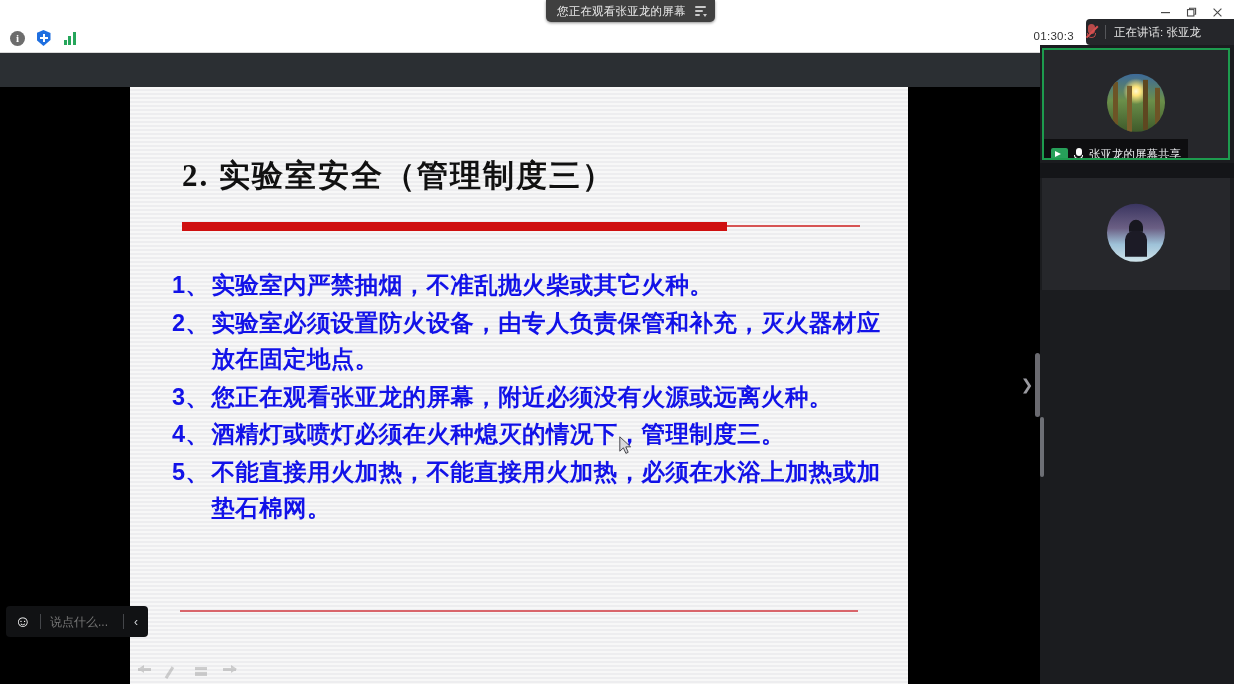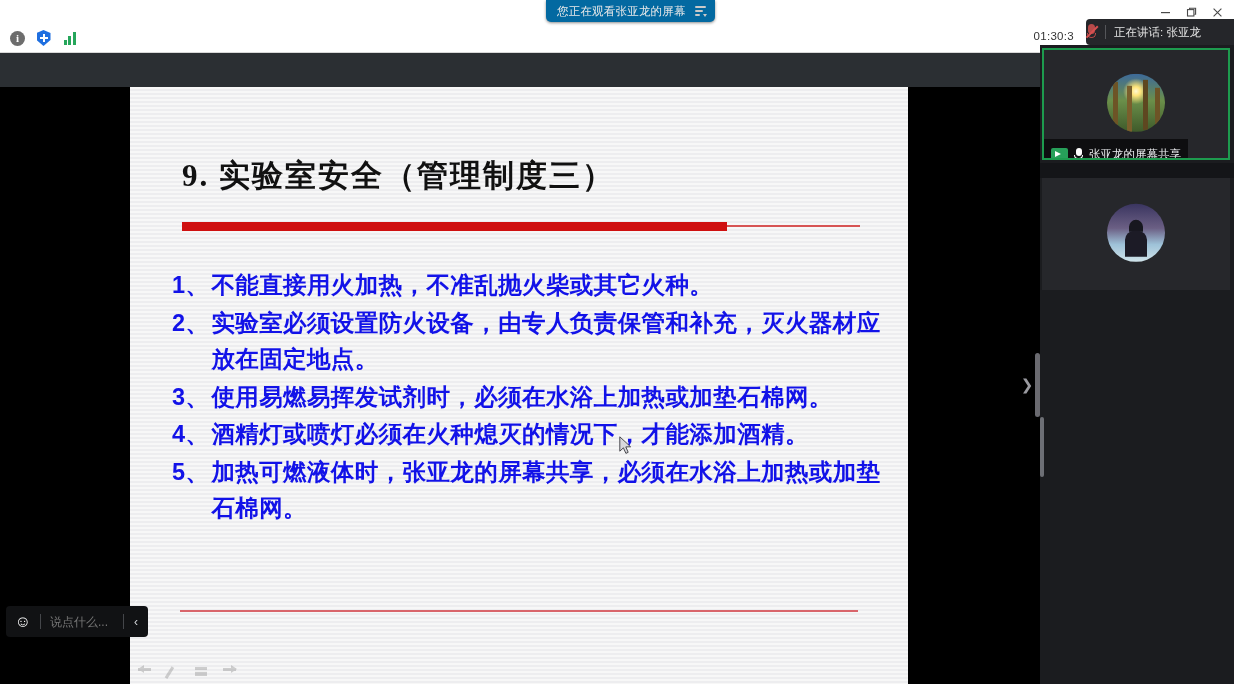--- a/index.html
+++ b/index.html
@@ -21,21 +21,21 @@
     display:flex; align-items:center; gap:0px;
   }
   .win-btn {
     width:26px; height:22px; display:flex; align-items:center; justify-content:center;
     color:#4a4a4a; font-size:13px; line-height:1;
   }
 
   
   .view-banner {
     position:absolute; left:546px; top:0px; height:22px;
-    background:#0369a1; border-radius:0 0 5px 5px;
+    background:#404040; border-radius:0 0 5px 5px;
     display:flex; align-items:center; gap:9px;
     padding:0 9px 0 11px;
     box-shadow:0 1px 3px rgba(0,0,0,.45);
     z-index:40;
   }
   .view-banner .vb-text {
     color:#e9e9e9; font-size:11.5px; letter-spacing:.2px; white-space:nowrap;
   }
   .vb-menu { display:flex; flex-direction:column; gap:2px; width:11px; position:relative; }
   .vb-menu i { display:block; height:2px; background:#c9c9c9; border-radius:1px; }
@@ -397,44 +397,44 @@
         <span class="slash"></span>
     </span>
     <span class="pill-div"></span>
     <span class="sp-text">正在讲话: 张亚龙</span>
   </div>
 
   <div class="share-area">
     <div class="share-topbar"></div>
 
     <div class="slide">
-      <div class="slide-title">9. 实验室安全（管理制度三）</div>
+      <div class="slide-title">2. 实验室安全（管理制度三）</div>
       <div class="rule-thin"></div>
       <div class="rule-red"></div>
 
       <div class="bullets">
         <div class="bullet">
           <span class="bnum">1、</span>
-          <span class="btext">不能直接用火加热，不准乱抛火柴或其它火种。</span>
+          <span class="btext">实验室内严禁抽烟，不准乱抛火柴或其它火种。</span>
         </div>
         <div class="bullet">
           <span class="bnum">2、</span>
           <span class="btext">实验室必须设置防火设备，由专人负责保管和补充，灭火器材应放在固定地点。</span>
         </div>
         <div class="bullet">
           <span class="bnum">3、</span>
-          <span class="btext">使用易燃易挥发试剂时，必须在水浴上加热或加垫石棉网。</span>
+          <span class="btext">您正在观看张亚龙的屏幕，附近必须没有火源或远离火种。</span>
         </div>
         <div class="bullet">
           <span class="bnum">4、</span>
-          <span class="btext">酒精灯或喷灯必须在火种熄灭的情况下，才能添加酒精。</span>
+          <span class="btext">酒精灯或喷灯必须在火种熄灭的情况下，管理制度三。</span>
         </div>
         <div class="bullet">
           <span class="bnum">5、</span>
-          <span class="btext">加热可燃液体时，张亚龙的屏幕共享，必须在水浴上加热或加垫石棉网。</span>
+          <span class="btext">不能直接用火加热，不能直接用火加热，必须在水浴上加热或加垫石棉网。</span>
         </div>
       </div>
 
       <div class="rule-bottom"></div>
 
       <div class="ppt-controls">
         <span class="pc pc-prev"></span>
         <span class="pc pc-pen"></span>
         <span class="pc pc-grid"></span>
         <span class="pc pc-next"></span>

